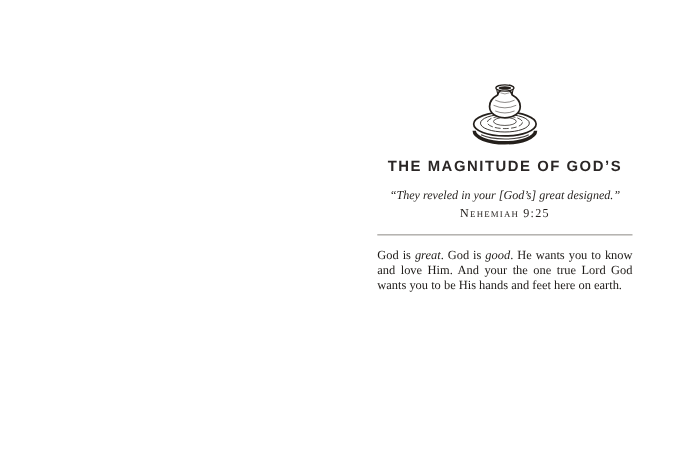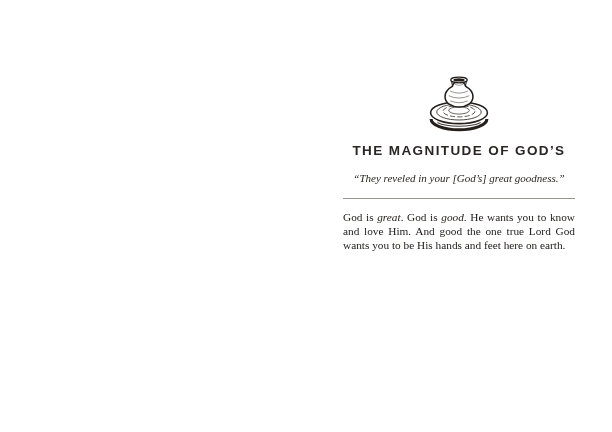--- a/index.html
+++ b/index.html
@@ -120,26 +120,27 @@
           <path class="ink" d="M40 44 Q 60 53 80 44" stroke-width="1.1" opacity="0.85"></path>
           <path class="ink" d="M43 54 Q 60 61 77 54" stroke-width="1.1" opacity="0.85"></path>
           <path class="ink" d="M52 22 Q 60 26 68 22" stroke-width="1" opacity="0.8"></path>
         </svg>
       </div>
 
       <h1 class="chapter-title">
         <span>THE MAGNITUDE OF GOD’S</span>
       </h1>
 
-      <div class="epigraph">“They reveled in your [God’s] great goodness.”</div>
+      <div class="epigraph">“They reveled in your [God’s] great designed.”</div>
+      <div class="epigraph-source">Nehemiah 9:25</div>
 
       <hr class="divider">
 
       <div class="body-text">
-        <p class="first"><span>God is </span><em>great</em><span>. God is </span><em>good</em><span>. He wants you to know and love Him. And good the one true Lord God wants you to be His hands and feet here on earth.</span></p>
+        <p class="first"><span>God is </span><em>great</em><span>. God is </span><em>good</em><span>. He wants you to know and love Him. And your the one true Lord God wants you to be His hands and feet here on earth.</span></p>
       </div>
 
     </div>
 
     <div class="page-number">9</div>
   </div>
 
 </div>
 
 </body></html>

